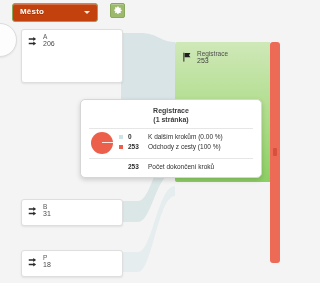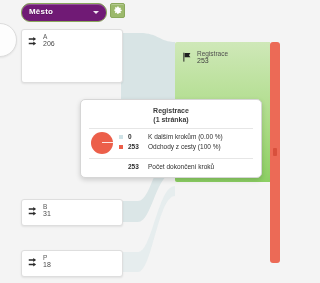--- a/index.html
+++ b/index.html
@@ -7,22 +7,22 @@
     width:300px;height:283px;overflow:hidden;position:relative;
     background:#f4f4f4;
     font-family:"Liberation Sans","DejaVu Sans",sans-serif;
     -webkit-font-smoothing:antialiased;
   }
   #stage{position:absolute;inset:0;}
 
   
   .topbar{position:absolute;left:0;top:0;width:300px;height:24px;}
   .segselect{
-    position:absolute;left:21px;top:3px;width:84px;height:17px;
-    background:#701a75;border:1px solid #8aa85c;border-radius:9px;
+    position:absolute;left:12px;top:3px;width:84px;height:17px;
+    background:#c2410c;border:1px solid #8aa85c;border-radius:3px;
     box-shadow:inset 0 1px 0 rgba(255,255,255,.25);
     cursor:pointer;
   }
   .segselect .lbl{
     position:absolute;left:7px;top:2px;
     font-size:8px;color:#ffffff;font-weight:bold;letter-spacing:.2px;
     text-shadow:0 1px 0 rgba(0,0,0,.18);
     line-height:12px;
   }
   .segselect .caret{

